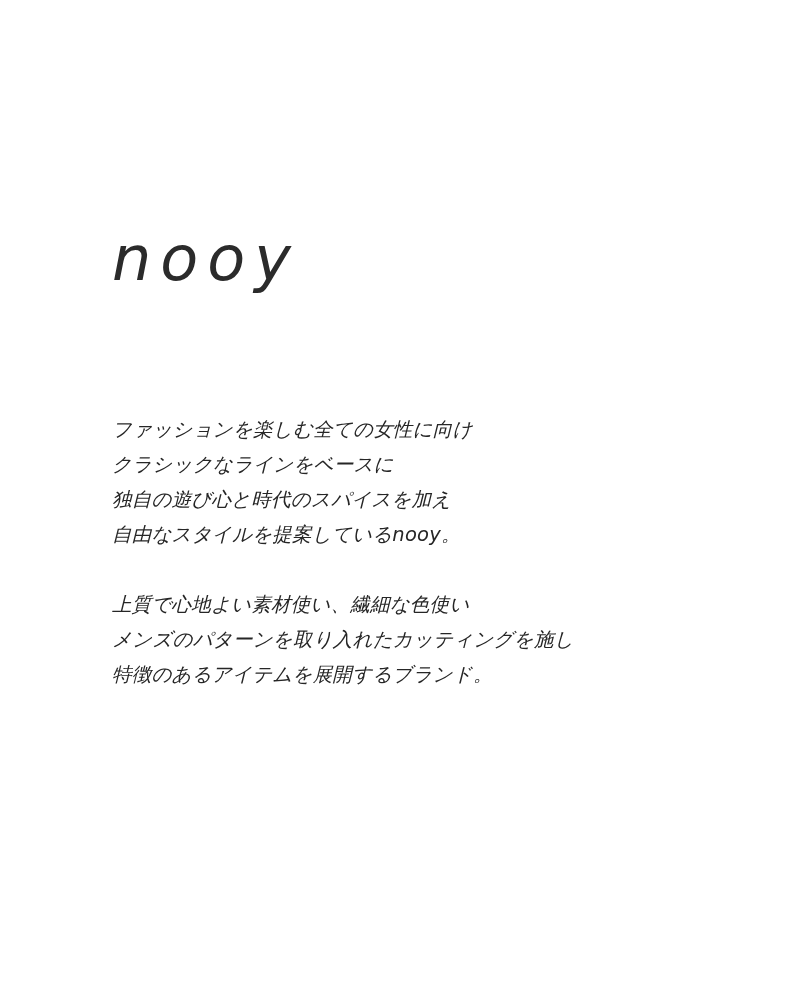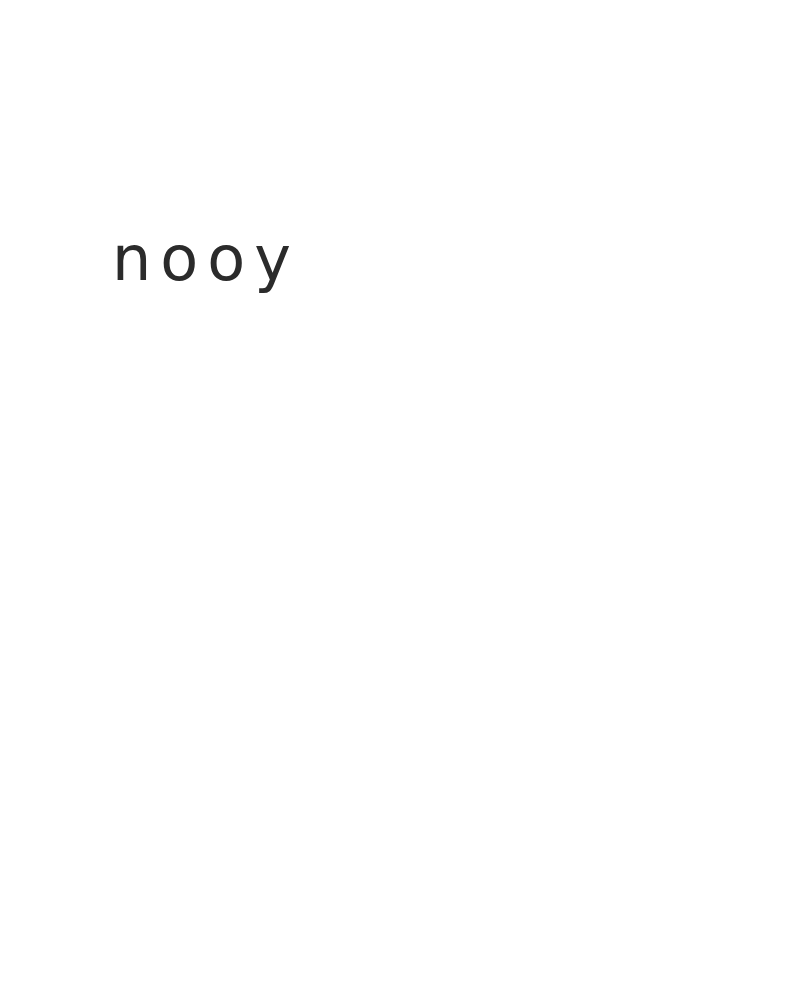--- a/index.html
+++ b/index.html
@@ -12,20 +12,21 @@
     background: #ffffff;
     font-family: "Liberation Sans", sans-serif;
     color: #1a1a1a;
     overflow: hidden;
   }
   .page {
     position: relative;
     width: 800px;
     height: 851px;
     box-sizing: border-box;
+    font-style: italic;
   }
   .brand-logo {
     position: absolute;
     left: 112px;
     top: 228px;
     font-family: "DejaVu Sans", sans-serif;
     font-size: 62px;
     font-weight: 400;
     letter-spacing: 9px;
     color: #2b2b2b;
@@ -52,14 +53,23 @@
     margin-top: 35px;
   }
 </style>
 </head>
 <body>
 
 <div class="page">
 
   <div class="brand-logo">nooy</div>
 
+  <div class="copy-block">
+    <p class="copy-paragraph">ファッションを楽しむ全ての女性に向け
+クラシックなラインをベースに
+独自の遊び心と時代のスパイスを加え
+自由なスタイルを提案しているnooy。</p>
+    <p class="copy-paragraph">上質で心地よい素材使い、繊細な色使い
+メンズのパターンを取り入れたカッティングを施し
+特徴のあるアイテムを展開するブランド。</p>
+  </div>
 
 </div>
 
 </body></html>

